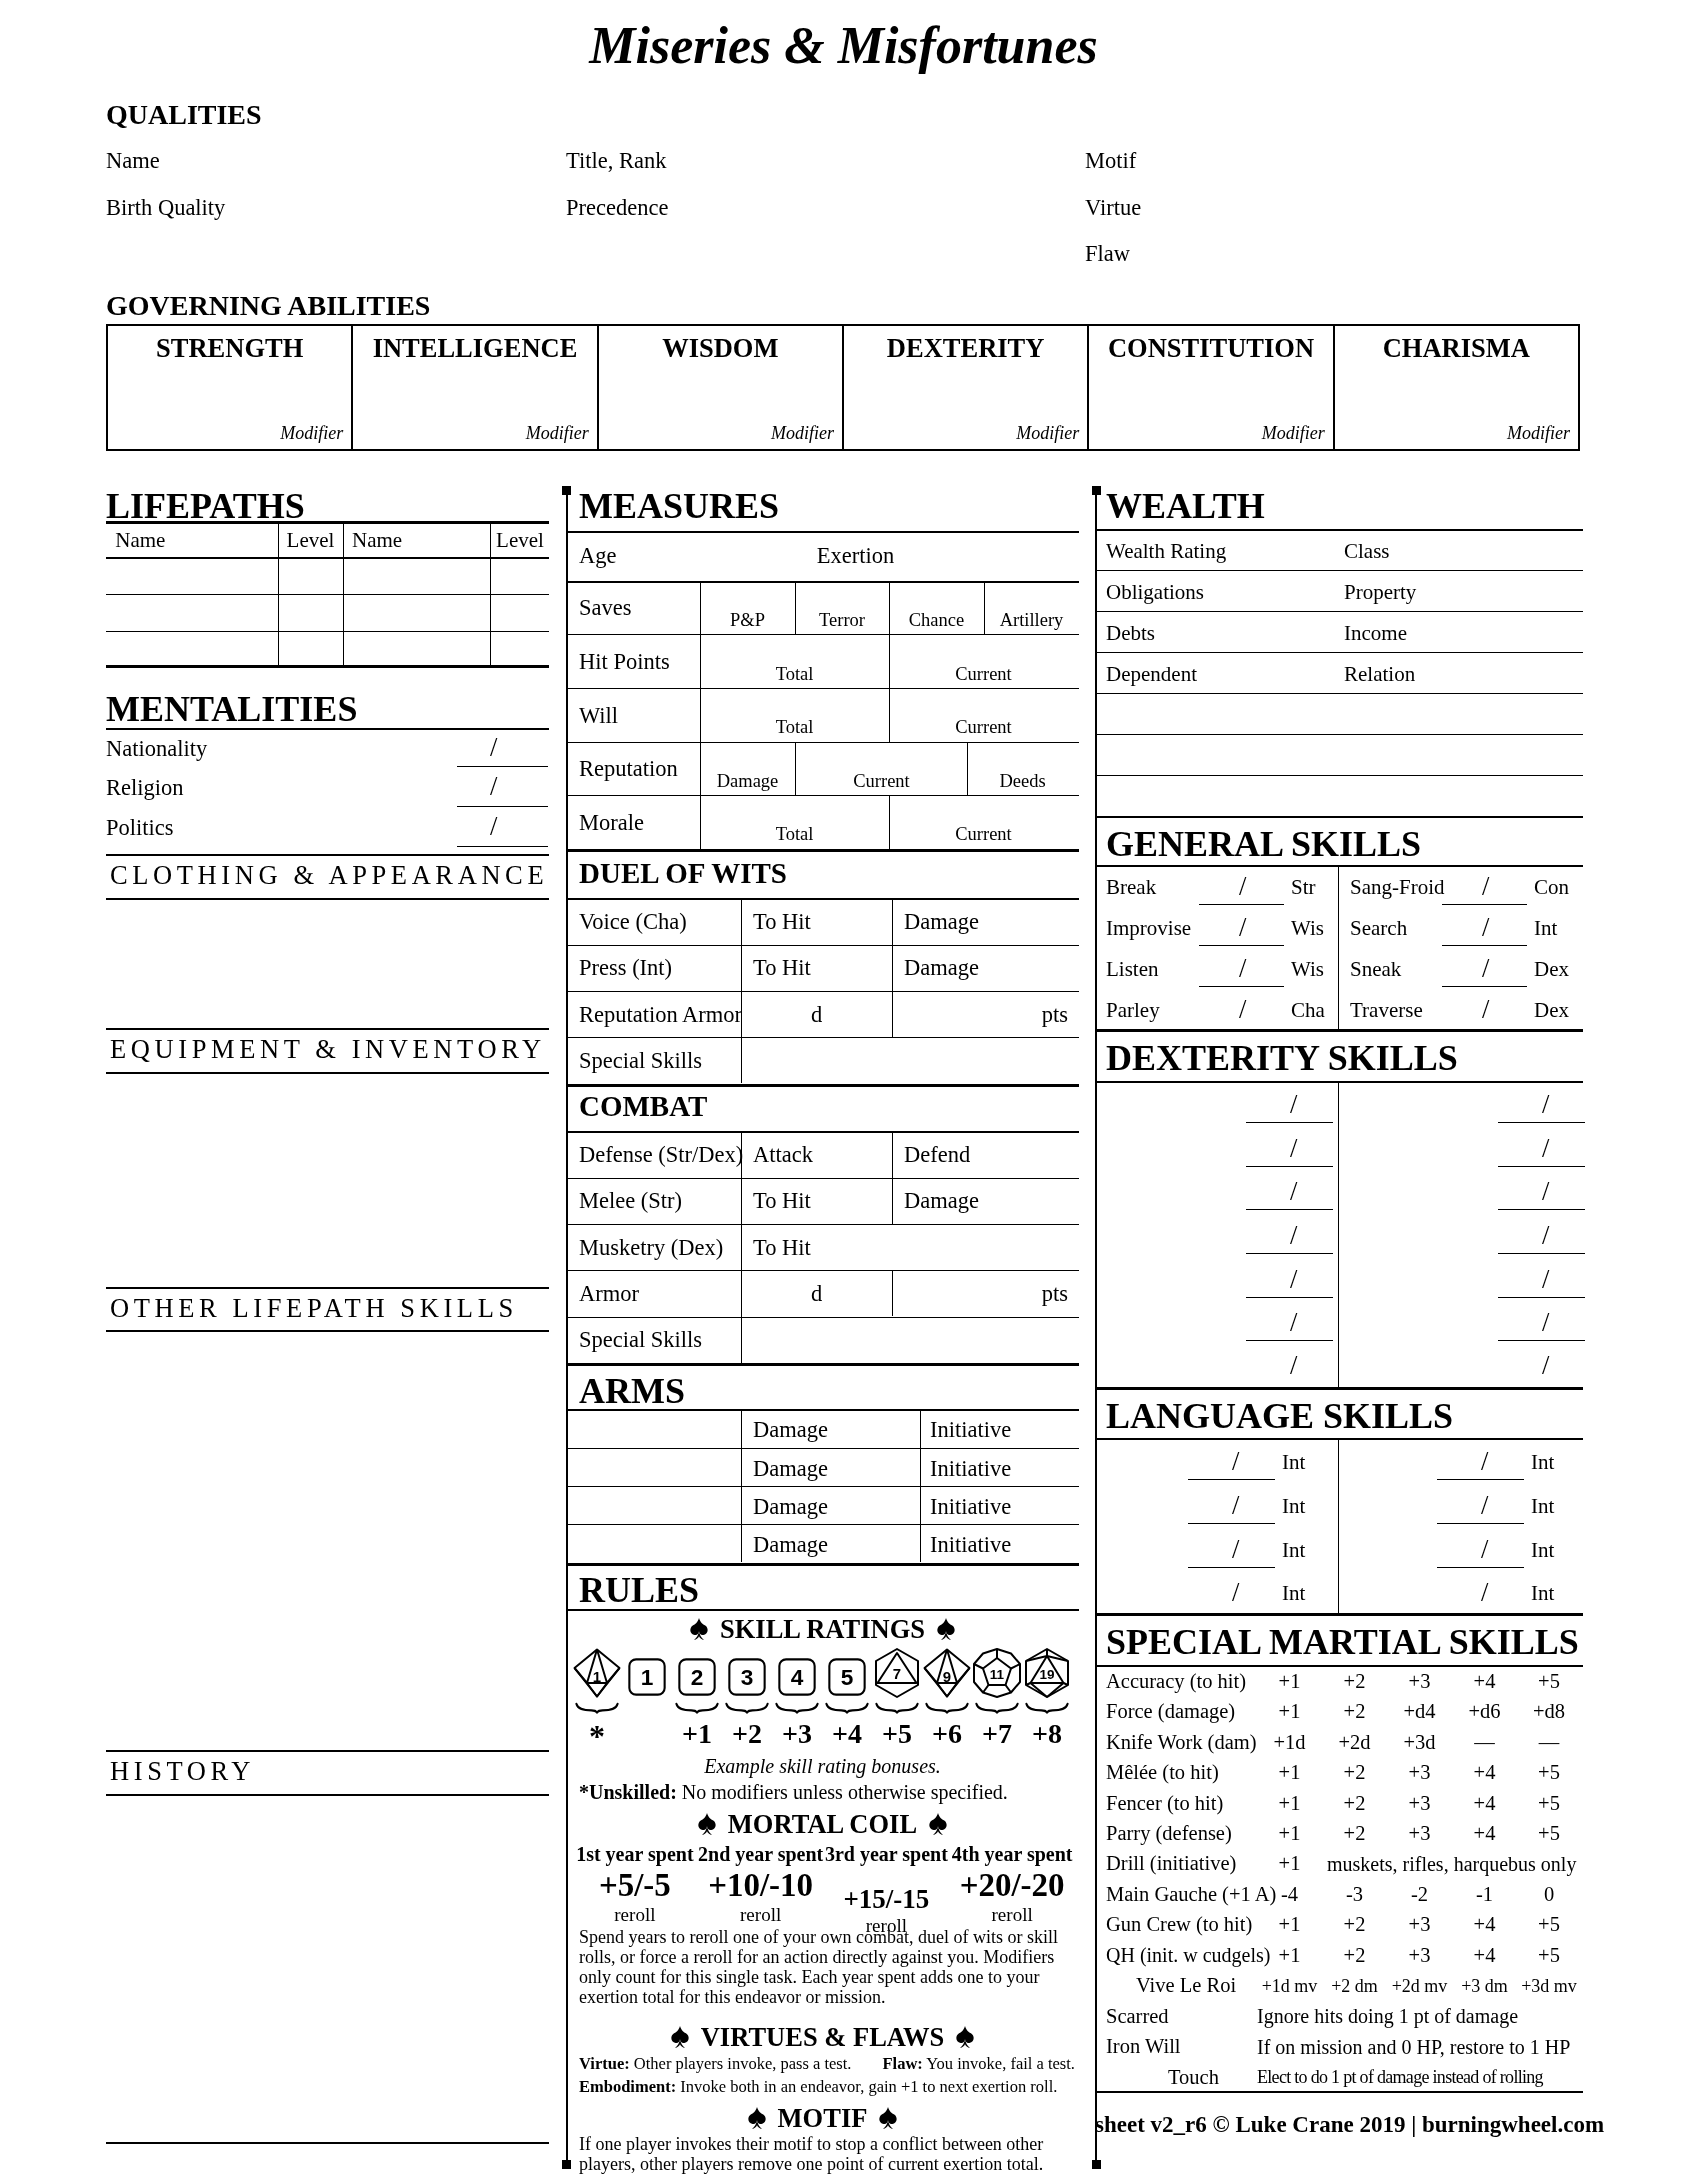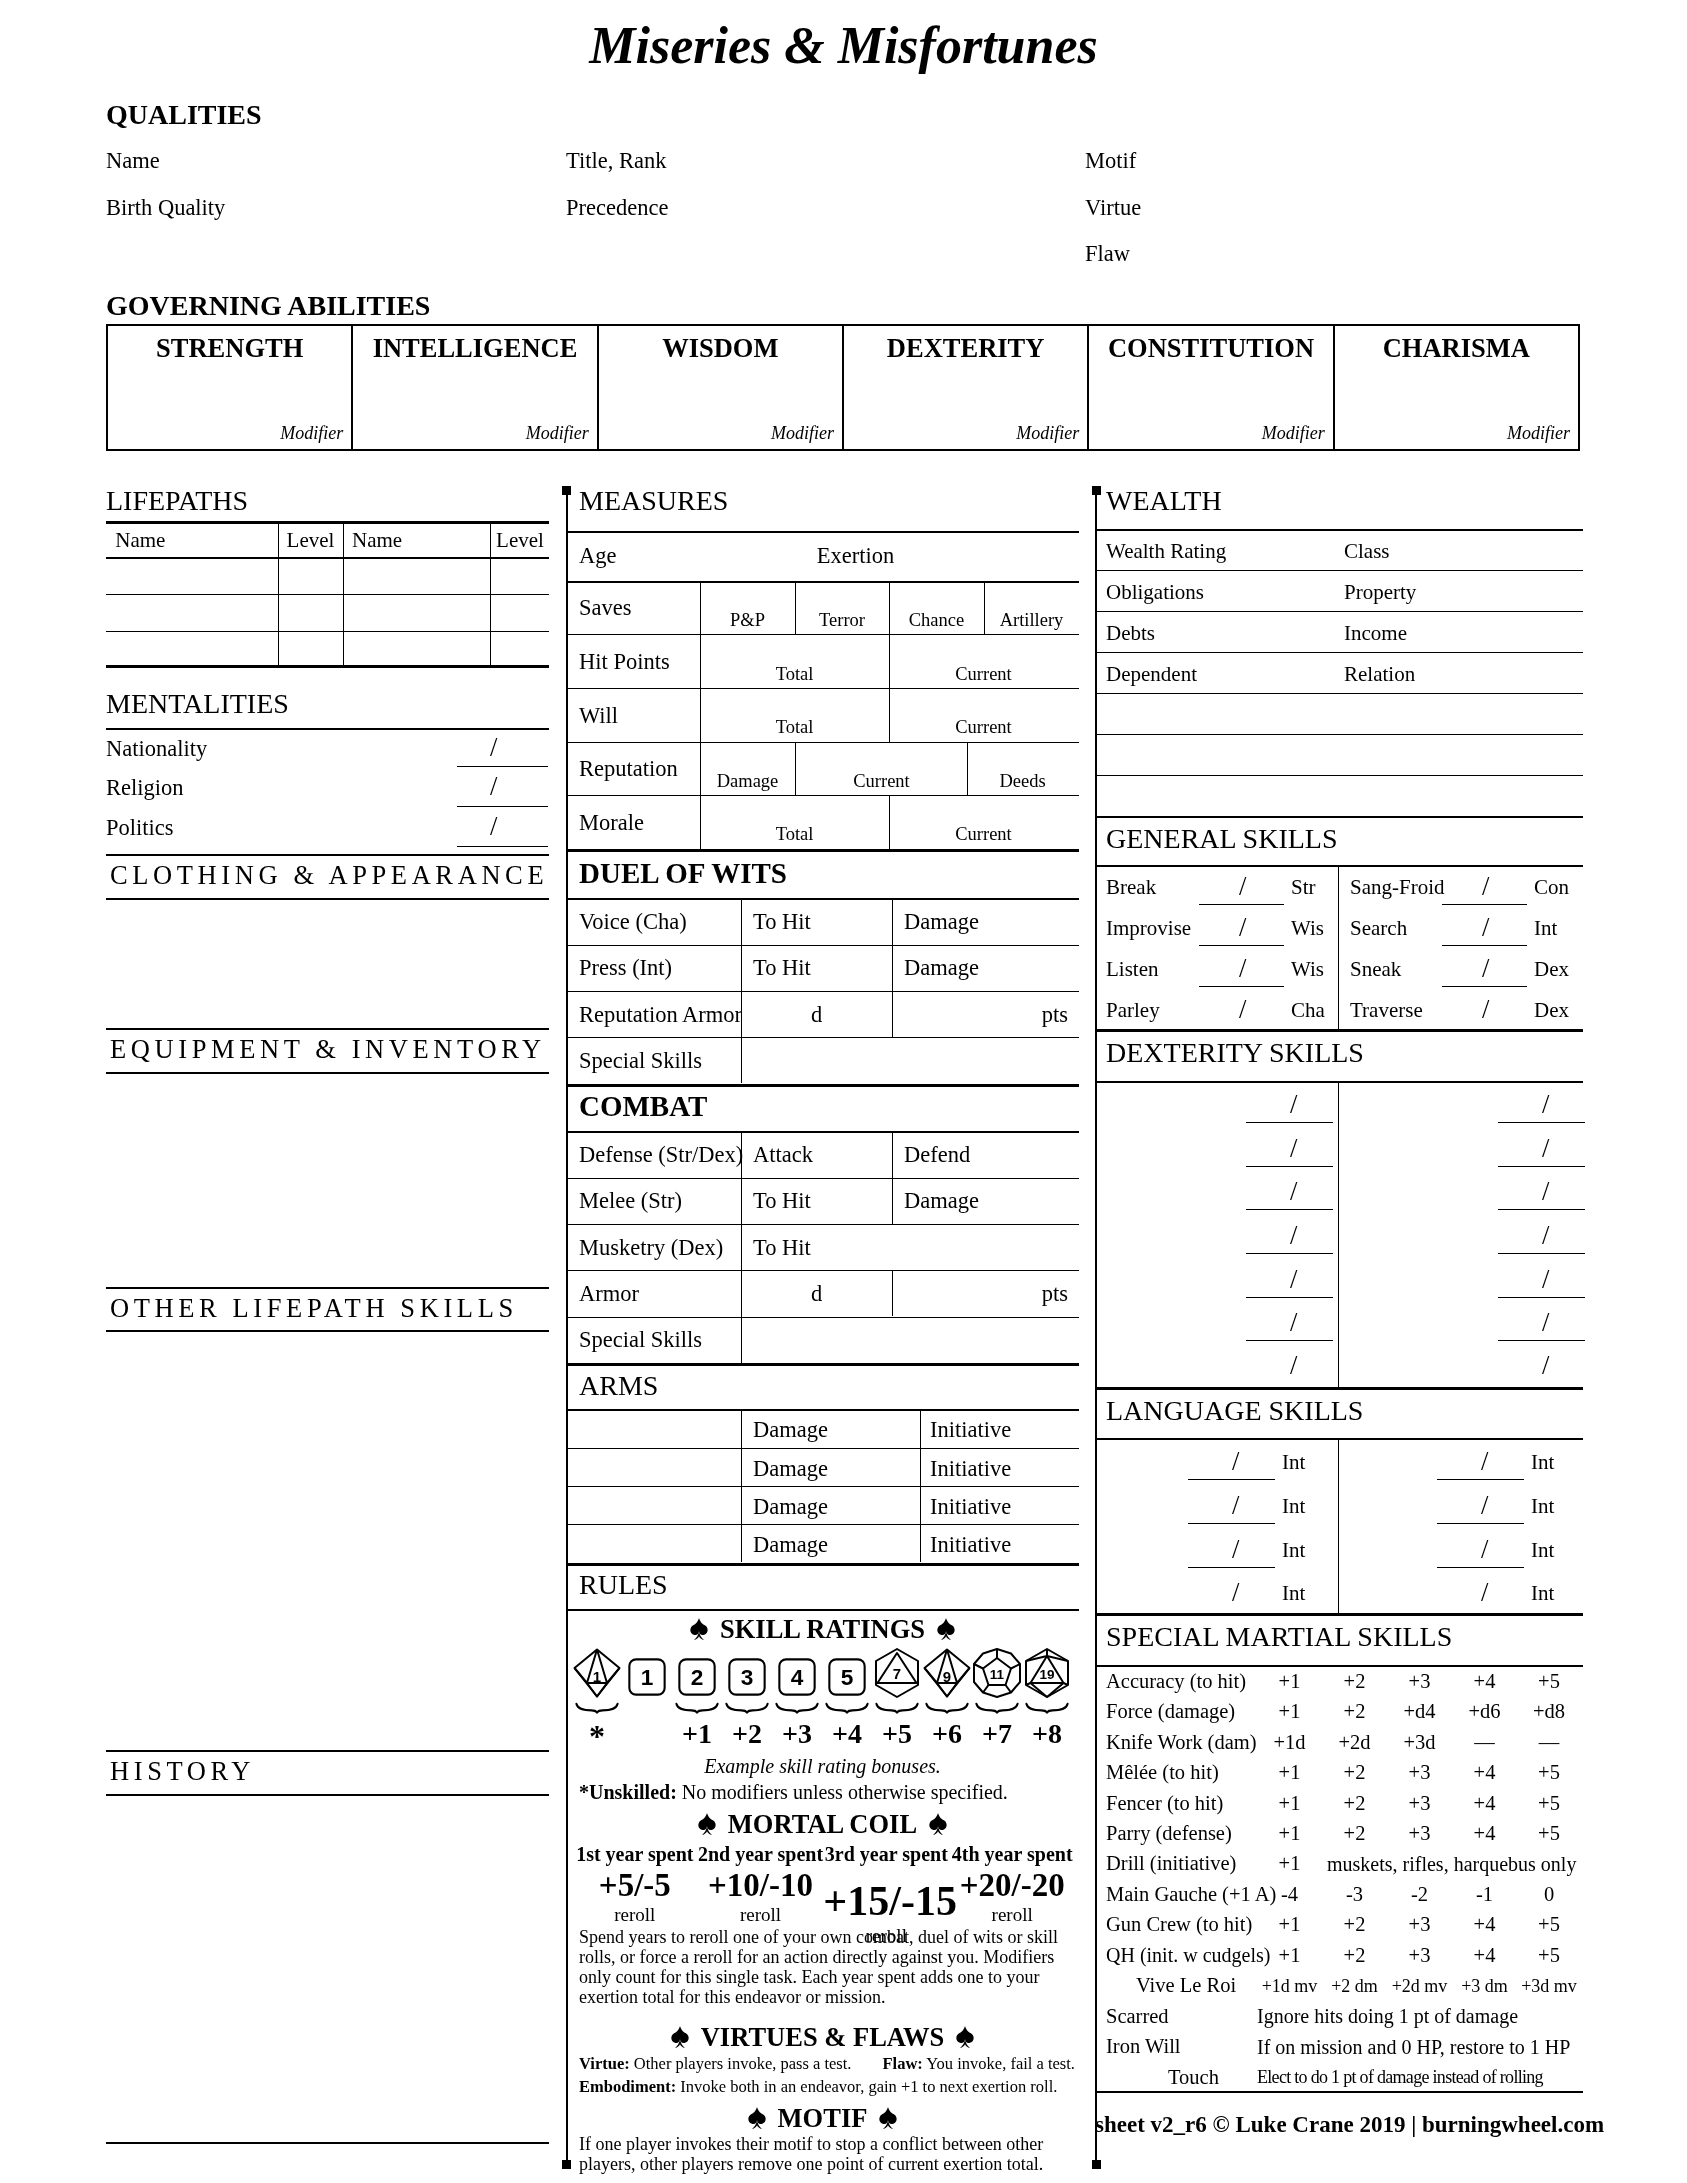--- a/index.html
+++ b/index.html
@@ -7,21 +7,21 @@
 body{width:1687px;height:2183px;position:relative;background:#fff;color:#000;
      font-family:"Liberation Serif",serif;}
 .a{position:absolute;white-space:nowrap}
 .r{position:absolute;background:#000;height:2px}
 .r2{position:absolute;background:#000;height:1.3px}
 .r4{position:absolute;background:#000;height:2.6px}
 .v{position:absolute;background:#000;width:1.3px}
 .v3{position:absolute;background:#000;width:2px}
 .sqm{position:absolute;width:8.6px;height:8.6px;background:#000}
 .c{text-align:center}
-.h{font-weight:normal;font-size:28px}
+.h{font-weight:bold;font-size:36px}
 .hb{font-weight:bold;font-size:29px}
 .h42{font-weight:bold;font-size:28px}
 .hsp{font-size:26.5px;letter-spacing:4.6px}
 .l{font-size:22.5px}
 .l32{font-size:21px}
 .l31{font-size:20.5px}
 .l30{font-size:20px}
 .s{font-size:18.5px}
 .i{font-style:italic}
 .b{font-weight:bold}
@@ -423,21 +423,21 @@
     <div class="b" style="font-size:33px;margin-top:1.3px">+5/-5</div>
     <div style="font-size:19px">reroll</div>
   </div>
   <div class="mccol">
     <div class="b" style="font-size:20px">2nd year spent</div>
     <div class="b" style="font-size:33px;margin-top:1.3px">+10/-10</div>
     <div style="font-size:19px">reroll</div>
   </div>
   <div class="mccol">
     <div class="b" style="font-size:20px">3rd year spent</div>
-    <div class="b" style="font-size:42px;margin-top:11px">+15/-15</div>
+    <div class="b" style="font-size:27px;margin-top:18px">+15/-15</div>
     <div style="font-size:19px">reroll</div>
   </div>
   <div class="mccol">
     <div class="b" style="font-size:20px">4th year spent</div>
     <div class="b" style="font-size:33px;margin-top:1.3px">+20/-20</div>
     <div style="font-size:19px">reroll</div>
   </div>
 </div>
 <div class="a note" style="left:579px;top:1927px;width:496px">Spend years to reroll one of your own combat, duel of wits or skill rolls, or force a reroll for an action directly against you. Modifiers only count for this single task. Each year spent adds one to your exertion total for this endeavor or mission.</div>
 

